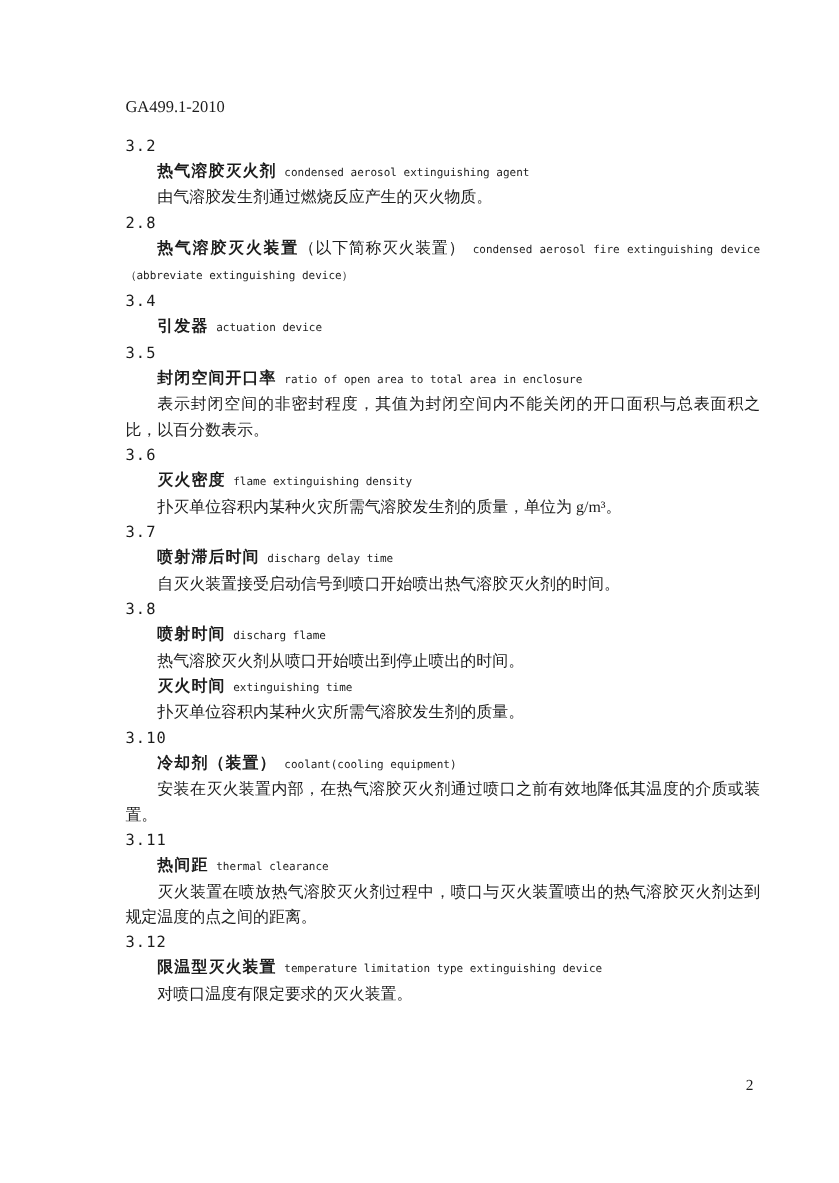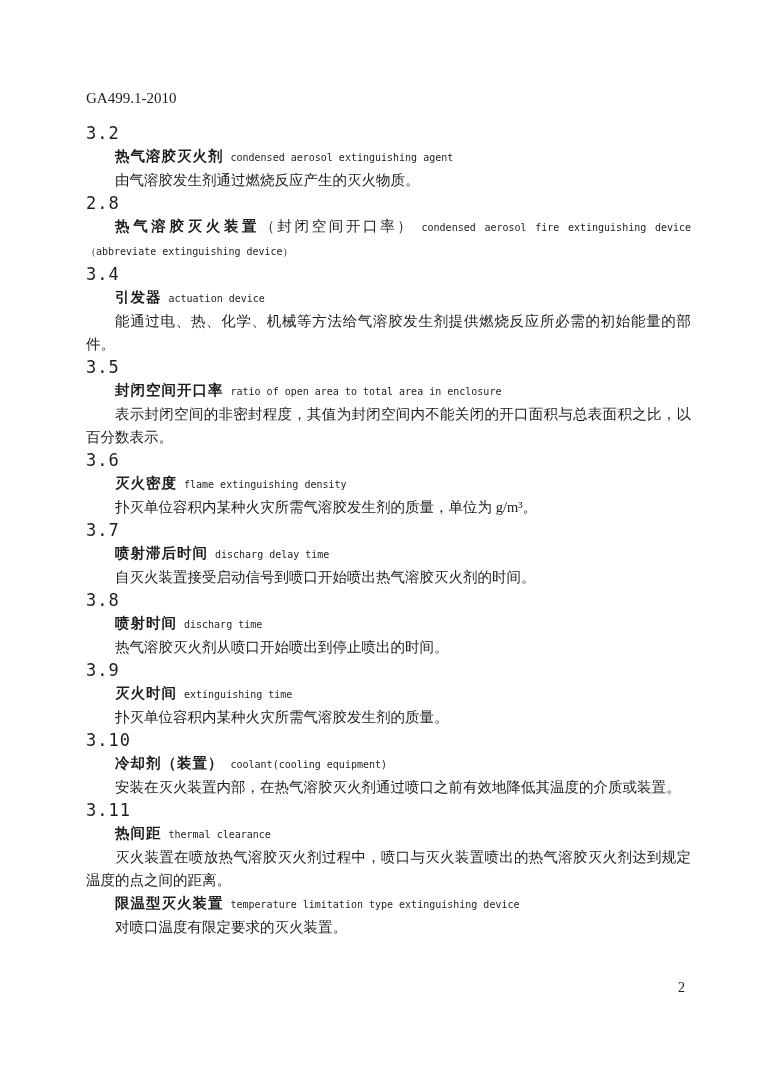--- a/index.html
+++ b/index.html
@@ -8,38 +8,38 @@
     background: #ffffff;
   }
   .page {
     position: relative;
     width: 763px;
     height: 1075px;
     margin: 0 auto;
     background: #ffffff;
     color: #1c1c1c;
     box-sizing: border-box;
-    padding: 88px 72px 0 86px;
+    padding: 88px 72px 0 114px;
     overflow: hidden;
     font-family: "Liberation Serif", "DejaVu Serif", serif;
   }
   .doc-header {
     font-family: "Liberation Serif", serif;
     font-size: 15px;
     line-height: 20px;
   }
   .terms-list {
     margin-top: 14px;
   }
   .term-section {
     margin: 0;
   }
   .sec-num {
     font-family: "DejaVu Sans Mono", monospace;
-    font-size: 17px;
+    font-size: 14px;
     line-height: 23px;
     letter-spacing: 1px;
   }
   .term-line {
     text-indent: 2em;
     text-align: justify;
     font-size: 14.5px;
     line-height: 23px;
   }
   .term-zh {
@@ -83,27 +83,26 @@
 
   <div class="terms-list" id="sections">
   <section class="term-section">
     <div class="sec-num">3.2</div>
     <div class="term-line"><span class="term-zh">热气溶胶灭火剂</span><span class="term-en">condensed aerosol extinguishing agent</span></div>
     <p class="definition">由气溶胶发生剂通过燃烧反应产生的灭火物质。</p>
   </section>
 
   <section class="term-section">
     <div class="sec-num">2.8</div>
-    <div class="term-line"><span class="term-zh">热气溶胶灭火装置</span><span class="term-note">（封闭空间开口率）</span><span class="term-en">condensed aerosol fire extinguishing device（abbreviate extinguishing device）</span></div>
+    <div class="term-line"><span class="term-zh">热气溶胶灭火装置</span><span class="term-note">（以下简称灭火装置）</span><span class="term-en">condensed aerosol fire extinguishing device（abbreviate extinguishing device）</span></div>
   </section>
 
   <section class="term-section">
     <div class="sec-num">3.4</div>
     <div class="term-line"><span class="term-zh">引发器</span><span class="term-en">actuation device</span></div>
-    <p class="definition">能通过电、热、化学、机械等方法给气溶胶发生剂提供燃烧反应所必需的初始能量的部件。</p>
   </section>
 
   <section class="term-section">
     <div class="sec-num">3.5</div>
     <div class="term-line"><span class="term-zh">封闭空间开口率</span><span class="term-en">ratio of open area to total area in enclosure</span></div>
     <p class="definition">表示封闭空间的非密封程度，其值为封闭空间内不能关闭的开口面积与总表面积之比，以百分数表示。</p>
   </section>
 
   <section class="term-section">
     <div class="sec-num">3.6</div>
@@ -112,43 +111,43 @@
   </section>
 
   <section class="term-section">
     <div class="sec-num">3.7</div>
     <div class="term-line"><span class="term-zh">喷射滞后时间</span><span class="term-en">discharg delay time</span></div>
     <p class="definition">自灭火装置接受启动信号到喷口开始喷出热气溶胶灭火剂的时间。</p>
   </section>
 
   <section class="term-section">
     <div class="sec-num">3.8</div>
-    <div class="term-line"><span class="term-zh">喷射时间</span><span class="term-en">discharg time</span></div>
+    <div class="term-line"><span class="term-zh">喷射时间</span><span class="term-en">discharg flame</span></div>
     <p class="definition">热气溶胶灭火剂从喷口开始喷出到停止喷出的时间。</p>
   </section>
 
   <section class="term-section">
-    <div class="sec-num">3.9</div>
     <div class="term-line"><span class="term-zh">灭火时间</span><span class="term-en">extinguishing time</span></div>
     <p class="definition">扑灭单位容积内某种火灾所需气溶胶发生剂的质量。</p>
   </section>
 
   <section class="term-section">
     <div class="sec-num">3.10</div>
     <div class="term-line"><span class="term-zh">冷却剂（装置）</span><span class="term-en">coolant(cooling equipment)</span></div>
     <p class="definition">安装在灭火装置内部，在热气溶胶灭火剂通过喷口之前有效地降低其温度的介质或装置。</p>
   </section>
 
   <section class="term-section">
     <div class="sec-num">3.11</div>
     <div class="term-line"><span class="term-zh">热间距</span><span class="term-en">thermal clearance</span></div>
     <p class="definition">灭火装置在喷放热气溶胶灭火剂过程中，喷口与灭火装置喷出的热气溶胶灭火剂达到规定温度的点之间的距离。</p>
   </section>
 
   <section class="term-section">
+    <div class="sec-num">3.12</div>
     <div class="term-line"><span class="term-zh">限温型灭火装置</span><span class="term-en">temperature limitation type extinguishing device</span></div>
     <p class="definition">对喷口温度有限定要求的灭火装置。</p>
   </section>
 </div>
 
   <div class="page-footer">
     <span>2</span>
   </div>
 
 </div>

